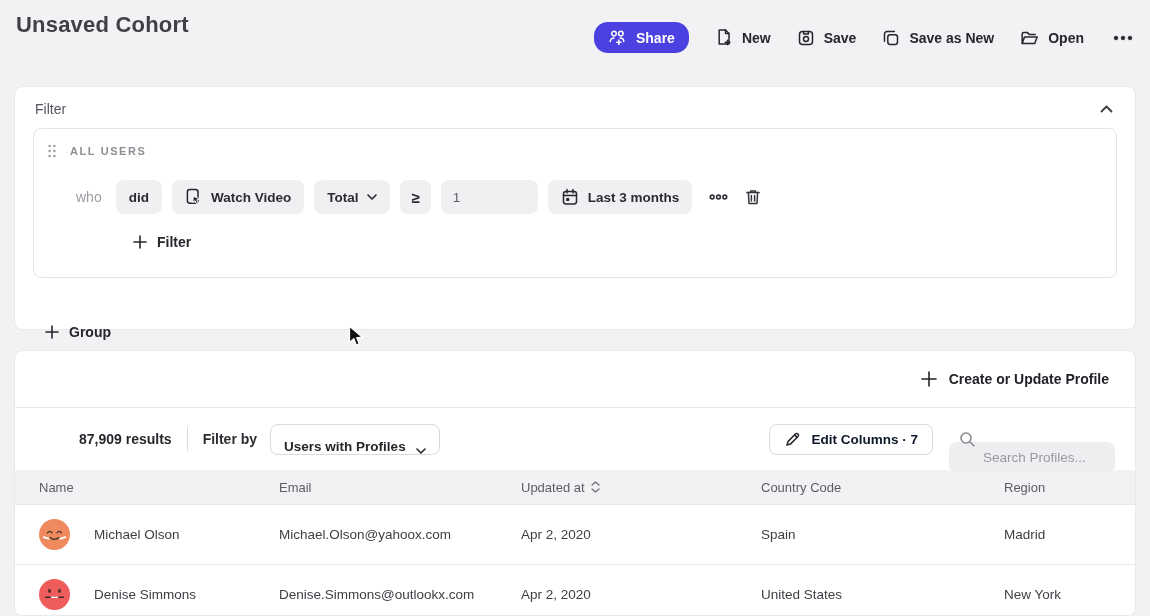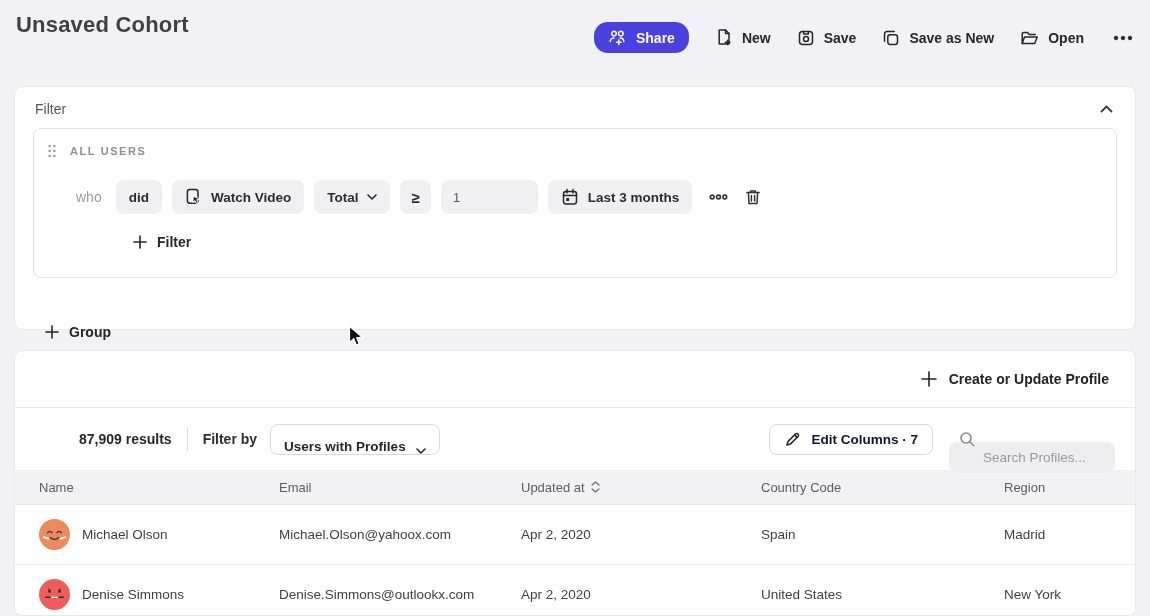--- a/index.html
+++ b/index.html
@@ -52,21 +52,21 @@
   .white-btn { display:flex; align-items:center; gap:9px; height:31px; padding:0 14px; background:#fff; border:1px solid #d9d9de; border-radius:8px; font-size:13.5px; font-weight:600; color:#0f172a; cursor:pointer; margin-left:auto; font-family:inherit; }
   .search { position:relative; width:166px; height:31px; margin-left:16px; }
   .search svg { position:absolute; left:10px; top:7px; }
   .search input { width:100%; height:100%; background:#eeeef1; border:none; border-radius:8px; padding:0 10px 0 34px; font-size:13.5px; color:#3e3e45; font-family:inherit; }
   .search input::placeholder { color:#9a9aa2; }
 
   .tgrid { display:grid; grid-template-columns:240px 242px 240px 243px 1fr; align-items:center; padding-left:24px; }
   .thead { height:35px; background:#f2f2f4; font-size:13px; color:#5c5c64; border-bottom:1px solid #e8e8eb;text-align:right; }
   .th { display:flex; align-items:center; gap:6px; }
   .trow { height:60px; border-bottom:1px solid #ececef; font-size:13.5px; color:#3e3e45; background:#fff; }
-  .name-cell { display:flex; align-items:center; gap:12px; font-size:13.5px; color:#3e3e45; }
+  .name-cell { display:flex; align-items:center; gap:24px; font-size:13.5px; color:#3e3e45; }
   .avatar { width:31px; height:31px; flex:none; }
 
   
   .cursor { position:absolute; left:348px; top:325px; pointer-events:none; }
 </style>
 </head>
 <body>
 
 <div id="app">
 

